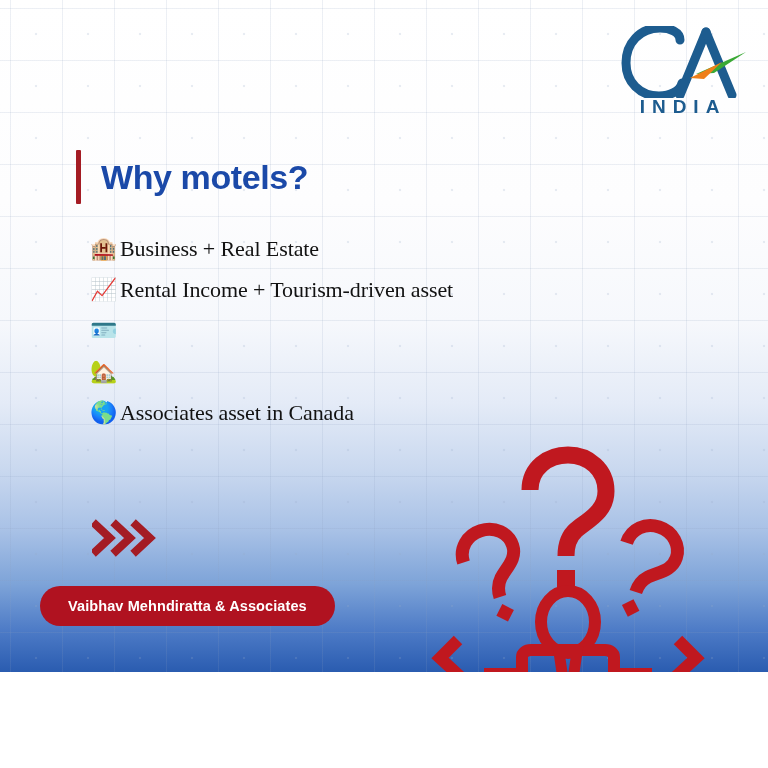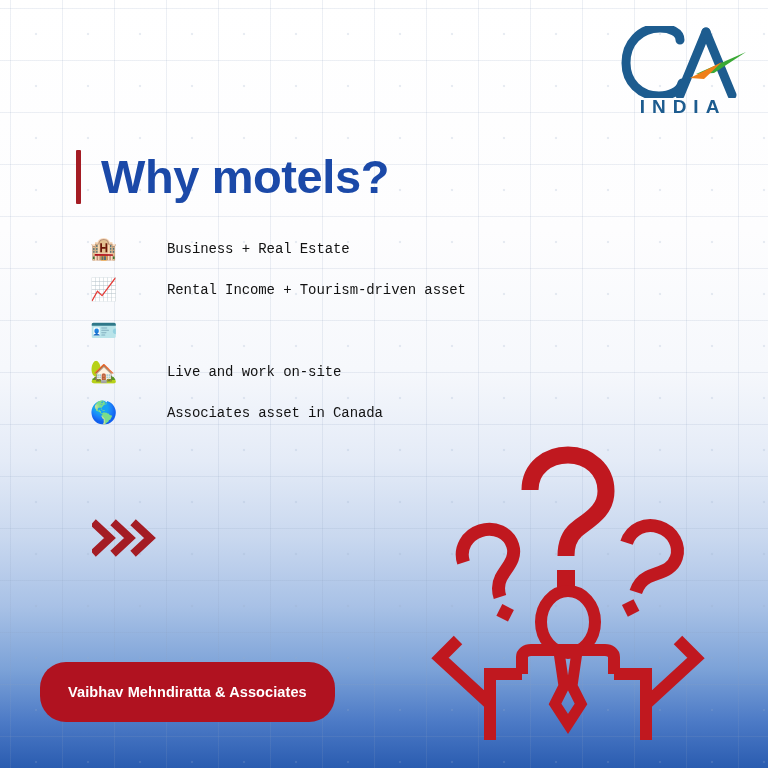--- a/index.html
+++ b/index.html
@@ -4,21 +4,21 @@
 <style>
   html, body {
     margin: 0;
     padding: 0;
     background: #ffffff;
   }
 
   #canvas {
     position: relative;
     width: 768px;
-    height: 768px;
+    height: 672px;
     overflow: hidden;
     font-family: "Liberation Sans", sans-serif;
     background:
       linear-gradient(180deg,
         #ffffff 0%,
         #fdfdfe 30%,
         #f6f8fc 48%,
         #e4ebf7 60%,
         #c9d8ef 70%,
         #a8c1e6 79%,
@@ -77,21 +77,21 @@
     align-items: stretch;
   }
   .heading-bar {
     width: 5px;
     background: #a41c24;
     border-radius: 1px;
     margin-right: 20px;
     align-self: stretch;
   }
   .heading-text {
-    font-size: 47px;
+    font-size: 34px;
     font-weight: 800;
     color: #1b49a8;
     letter-spacing: -0.4px;
     line-height: 54px;
     white-space: nowrap;
   }
 
   
   .bullets {
     position: absolute;
@@ -106,26 +106,25 @@
     margin-bottom: 0px;
   }
   .bullet-emoji {
     width: 30px;
     font-size: 22px;
     line-height: 1;
     flex: 0 0 30px;
     font-family: "DejaVu Sans", sans-serif;
   }
   .bullet-label {
-    font-size: 14px;
+    font-size: 22px;
     color: #121212;
     letter-spacing: -0.1px;
     white-space: nowrap;
-    font-family: Liberation Mono, monospace;
-    margin-left: 47px;
+    font-family: Liberation Serif, serif;
   }
 
   
   .chevrons {
     position: absolute;
     left: 92px;
     top: 517px;
     display: block;
   }
 
@@ -141,21 +140,21 @@
   
   .footer-pill {
     position: absolute;
     left: 40px;
     bottom: 46px;
     background: #b01220;
     color: #ffffff;
     font-size: 14.5px;
     font-weight: 700;
     letter-spacing: 0.1px;
-    padding: 22px 28px;
+    padding: 12px 28px;
     border-radius: 26px;
     white-space: nowrap;
     font-family: "Liberation Sans", sans-serif;
   }
 </style>
 </head>
 <body>
 
 <div id="canvas">
 
@@ -194,21 +193,20 @@
       <span class="bullet-emoji">📈</span>
       <span class="bullet-label">Rental Income + Tourism-driven asset</span>
     </div>
 
     <div class="bullet-row">
       <span class="bullet-emoji">🪪</span>
     </div>
 
     <div class="bullet-row">
       <span class="bullet-emoji">🏡</span>
-      <span class="bullet-label">Live and work on-site</span>
     </div>
 
     <div class="bullet-row">
       <span class="bullet-emoji">🌎</span>
       <span class="bullet-label">Associates asset in Canada</span>
     </div>
 
   </div>
 
   <svg class="chevrons" width="68" height="42" viewBox="0 0 68 42">

